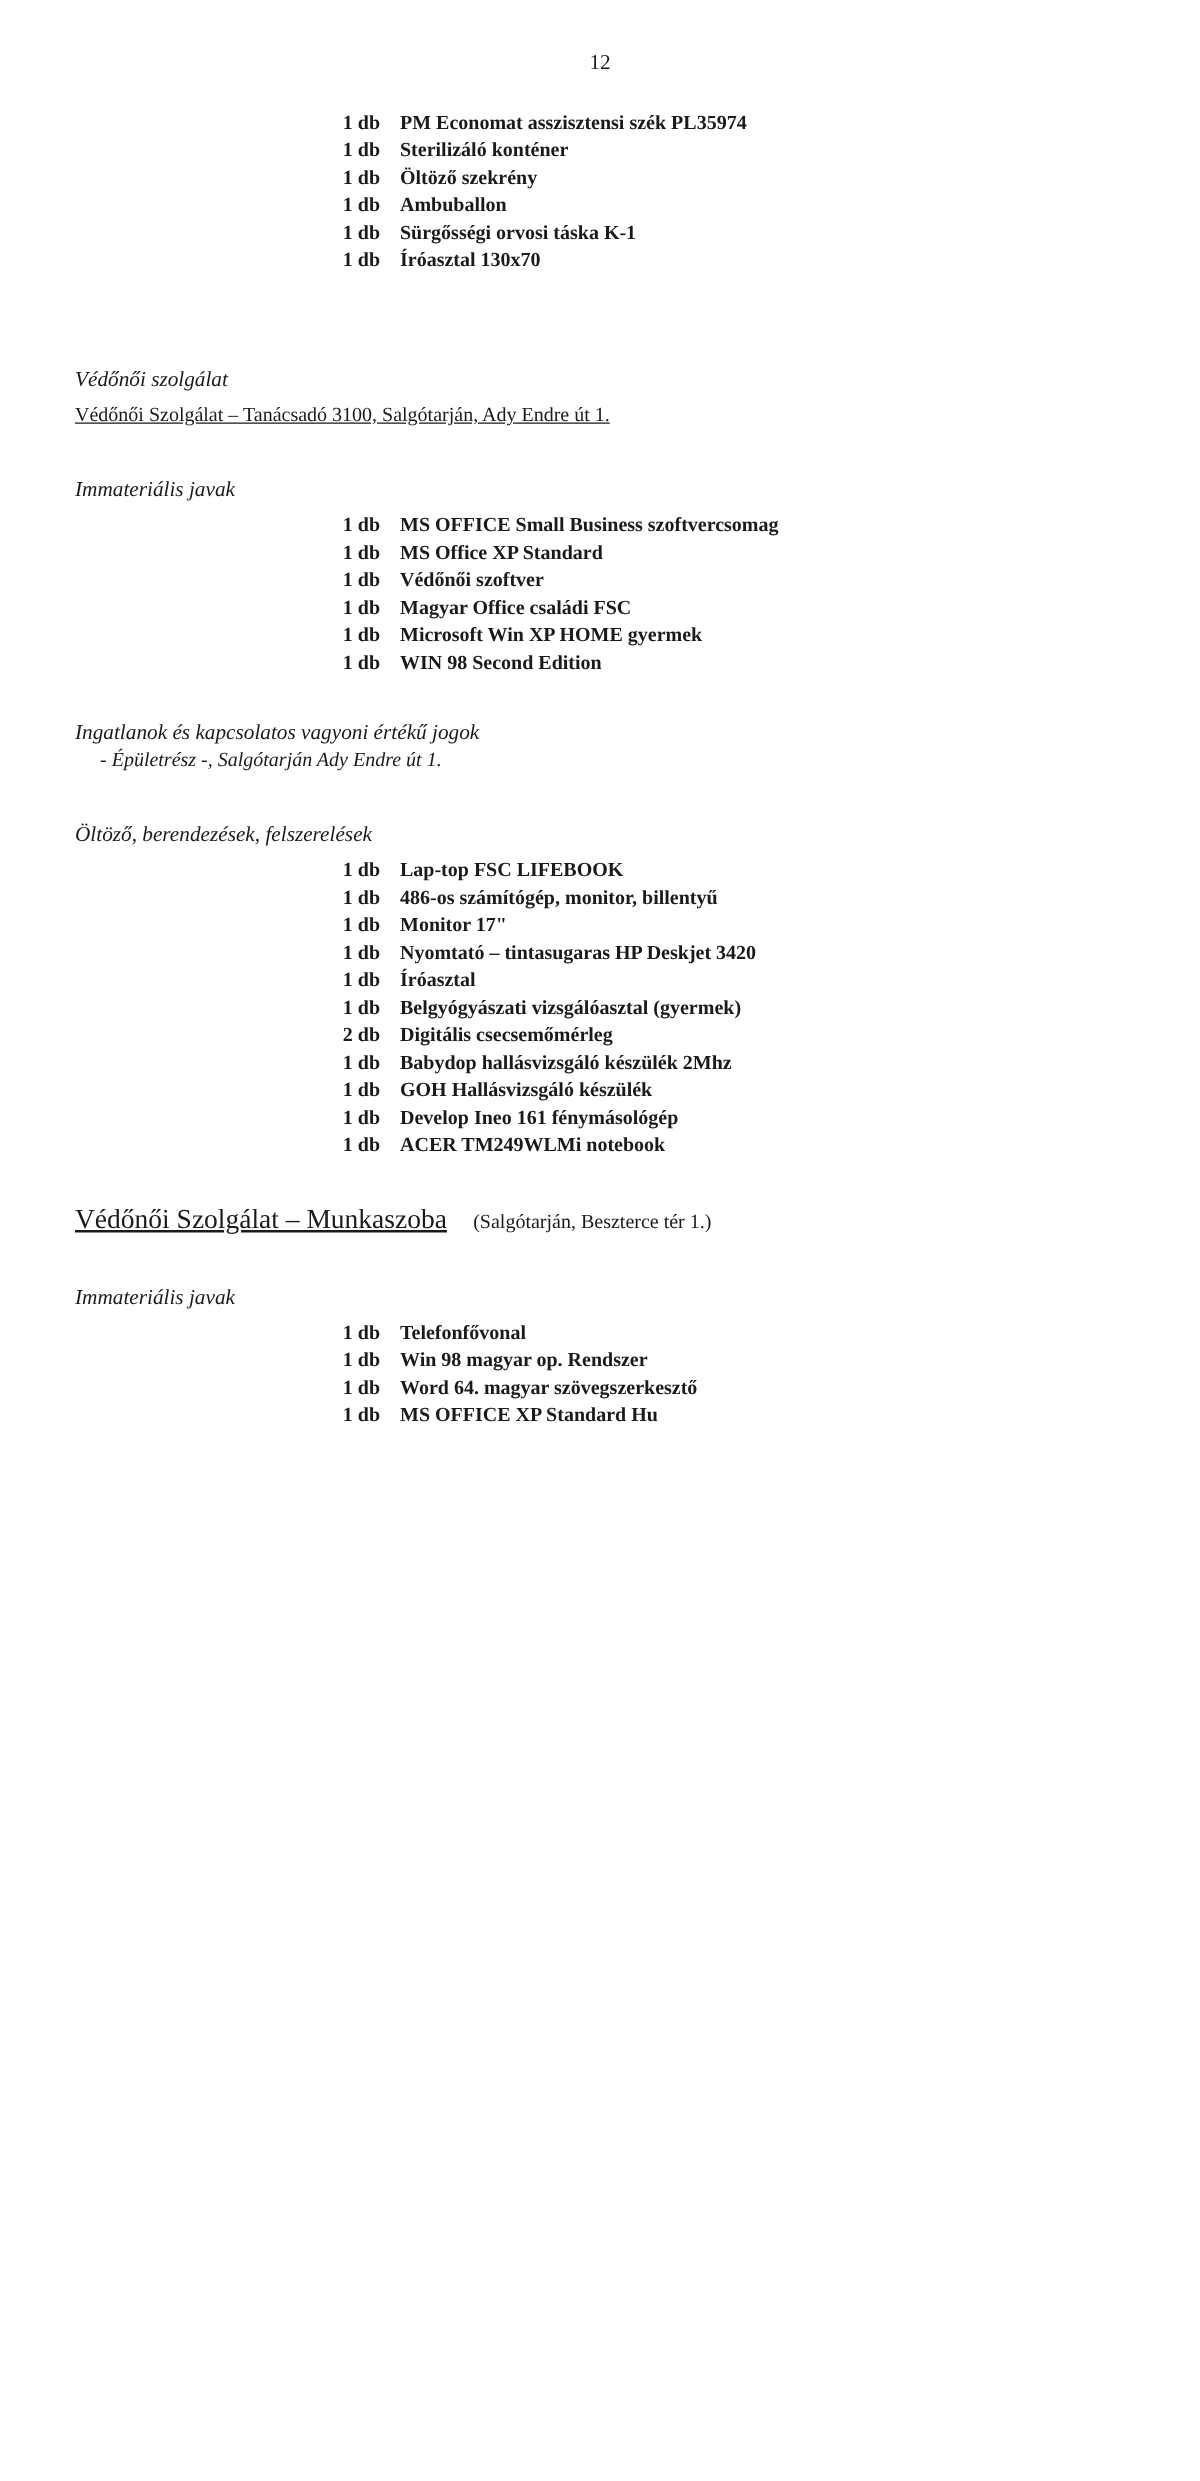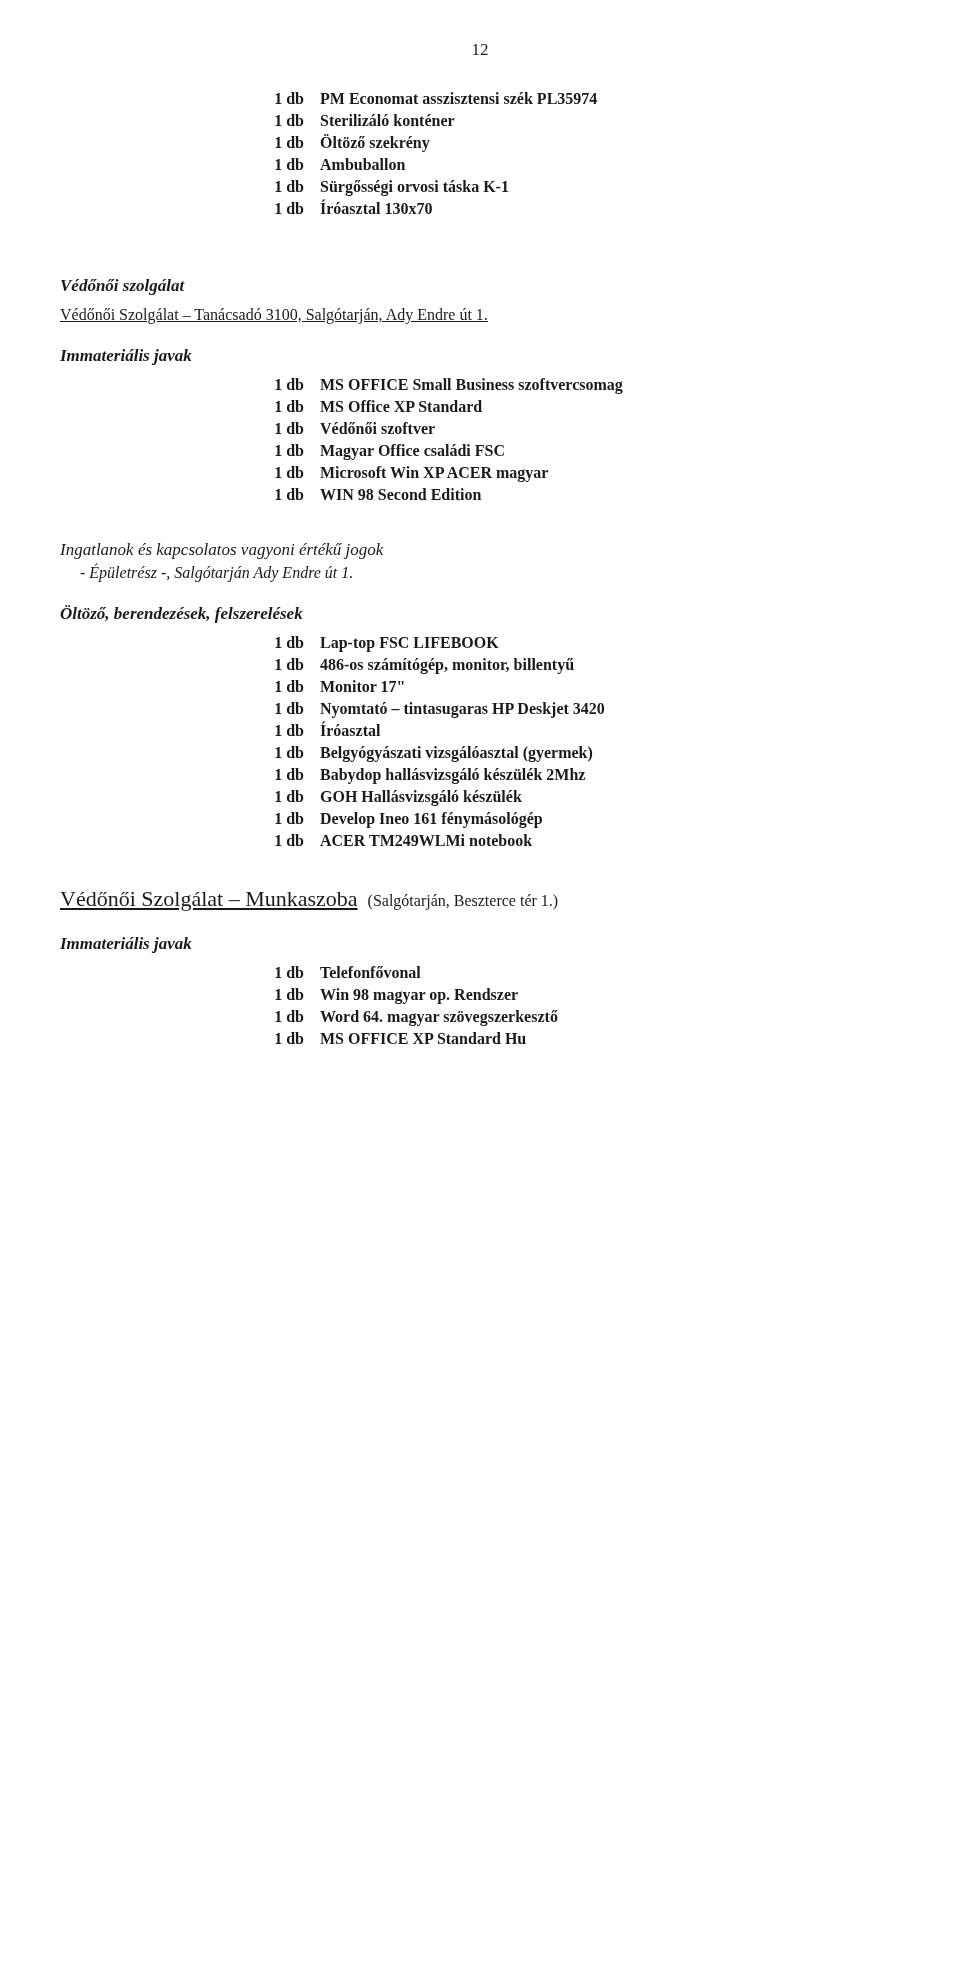--- a/index.html
+++ b/index.html
@@ -44,23 +44,22 @@
       white-space: nowrap;
     }
 
     .item-desc {
       flex: 1;
     }
 
     .section-heading {
       font-style: italic;
       font-size: 17px;
-      margin-top: 22px;
+      margin-top: 40px;
       margin-bottom: 10px;
-      font-weight: bold;
     }
     .gap-lg {
       height: 28px;
     }
   </style>
 </head>
 <body>
 
 <div class="page-number">12</div>
 
@@ -113,21 +112,21 @@
   <div class="item-row">
     <span class="item-qty">1 db</span>
     <span class="item-desc">Védőnői szoftver</span>
   </div>
   <div class="item-row">
     <span class="item-qty">1 db</span>
     <span class="item-desc">Magyar Office családi FSC</span>
   </div>
   <div class="item-row">
     <span class="item-qty">1 db</span>
-    <span class="item-desc">Microsoft Win XP ACER magyar</span>
+    <span class="item-desc">Microsoft Win XP HOME gyermek</span>
   </div>
   <div class="item-row">
     <span class="item-qty">1 db</span>
     <span class="item-desc">WIN 98 Second Edition</span>
   </div>
 </div>
 
 <div class="gap-lg"></div>
 
 <div style="margin-bottom: 4px;">
@@ -156,20 +155,24 @@
   </div>
   <div class="item-row">
     <span class="item-qty">1 db</span>
     <span class="item-desc">Íróasztal</span>
   </div>
   <div class="item-row">
     <span class="item-qty">1 db</span>
     <span class="item-desc">Belgyógyászati vizsgálóasztal (gyermek)</span>
   </div>
   <div class="item-row">
+    <span class="item-qty">2 db</span>
+    <span class="item-desc">Digitális csecsemőmérleg</span>
+  </div>
+  <div class="item-row">
     <span class="item-qty">1 db</span>
     <span class="item-desc">Babydop hallásvizsgáló készülék 2Mhz</span>
   </div>
   <div class="item-row">
     <span class="item-qty">1 db</span>
     <span class="item-desc">GOH Hallásvizsgáló készülék</span>
   </div>
   <div class="item-row">
     <span class="item-qty">1 db</span>
     <span class="item-desc">Develop Ineo 161 fénymásológép</span>
@@ -177,21 +180,21 @@
   <div class="item-row">
     <span class="item-qty">1 db</span>
     <span class="item-desc">ACER TM249WLMi notebook</span>
   </div>
 </div>
 
 <div class="gap-lg"></div>
 
 <div style="margin-bottom: 18px;">
   <span style="text-decoration: underline; font-size: 22px;">Védőnői Szolgálat – Munkaszoba</span>
-  <span style="font-size: 16px; margin-left: 6px;">(Salgótarján, Beszterce tér 1.)</span>
+  <span style="font-size: 16px; margin-left: 17px;">(Salgótarján, Beszterce tér 1.)</span>
 </div>
 
 <div class="section-heading">Immateriális javak</div>
 
 <div class="item-list">
   <div class="item-row">
     <span class="item-qty">1 db</span>
     <span class="item-desc">Telefonfővonal</span>
   </div>
   <div class="item-row">

